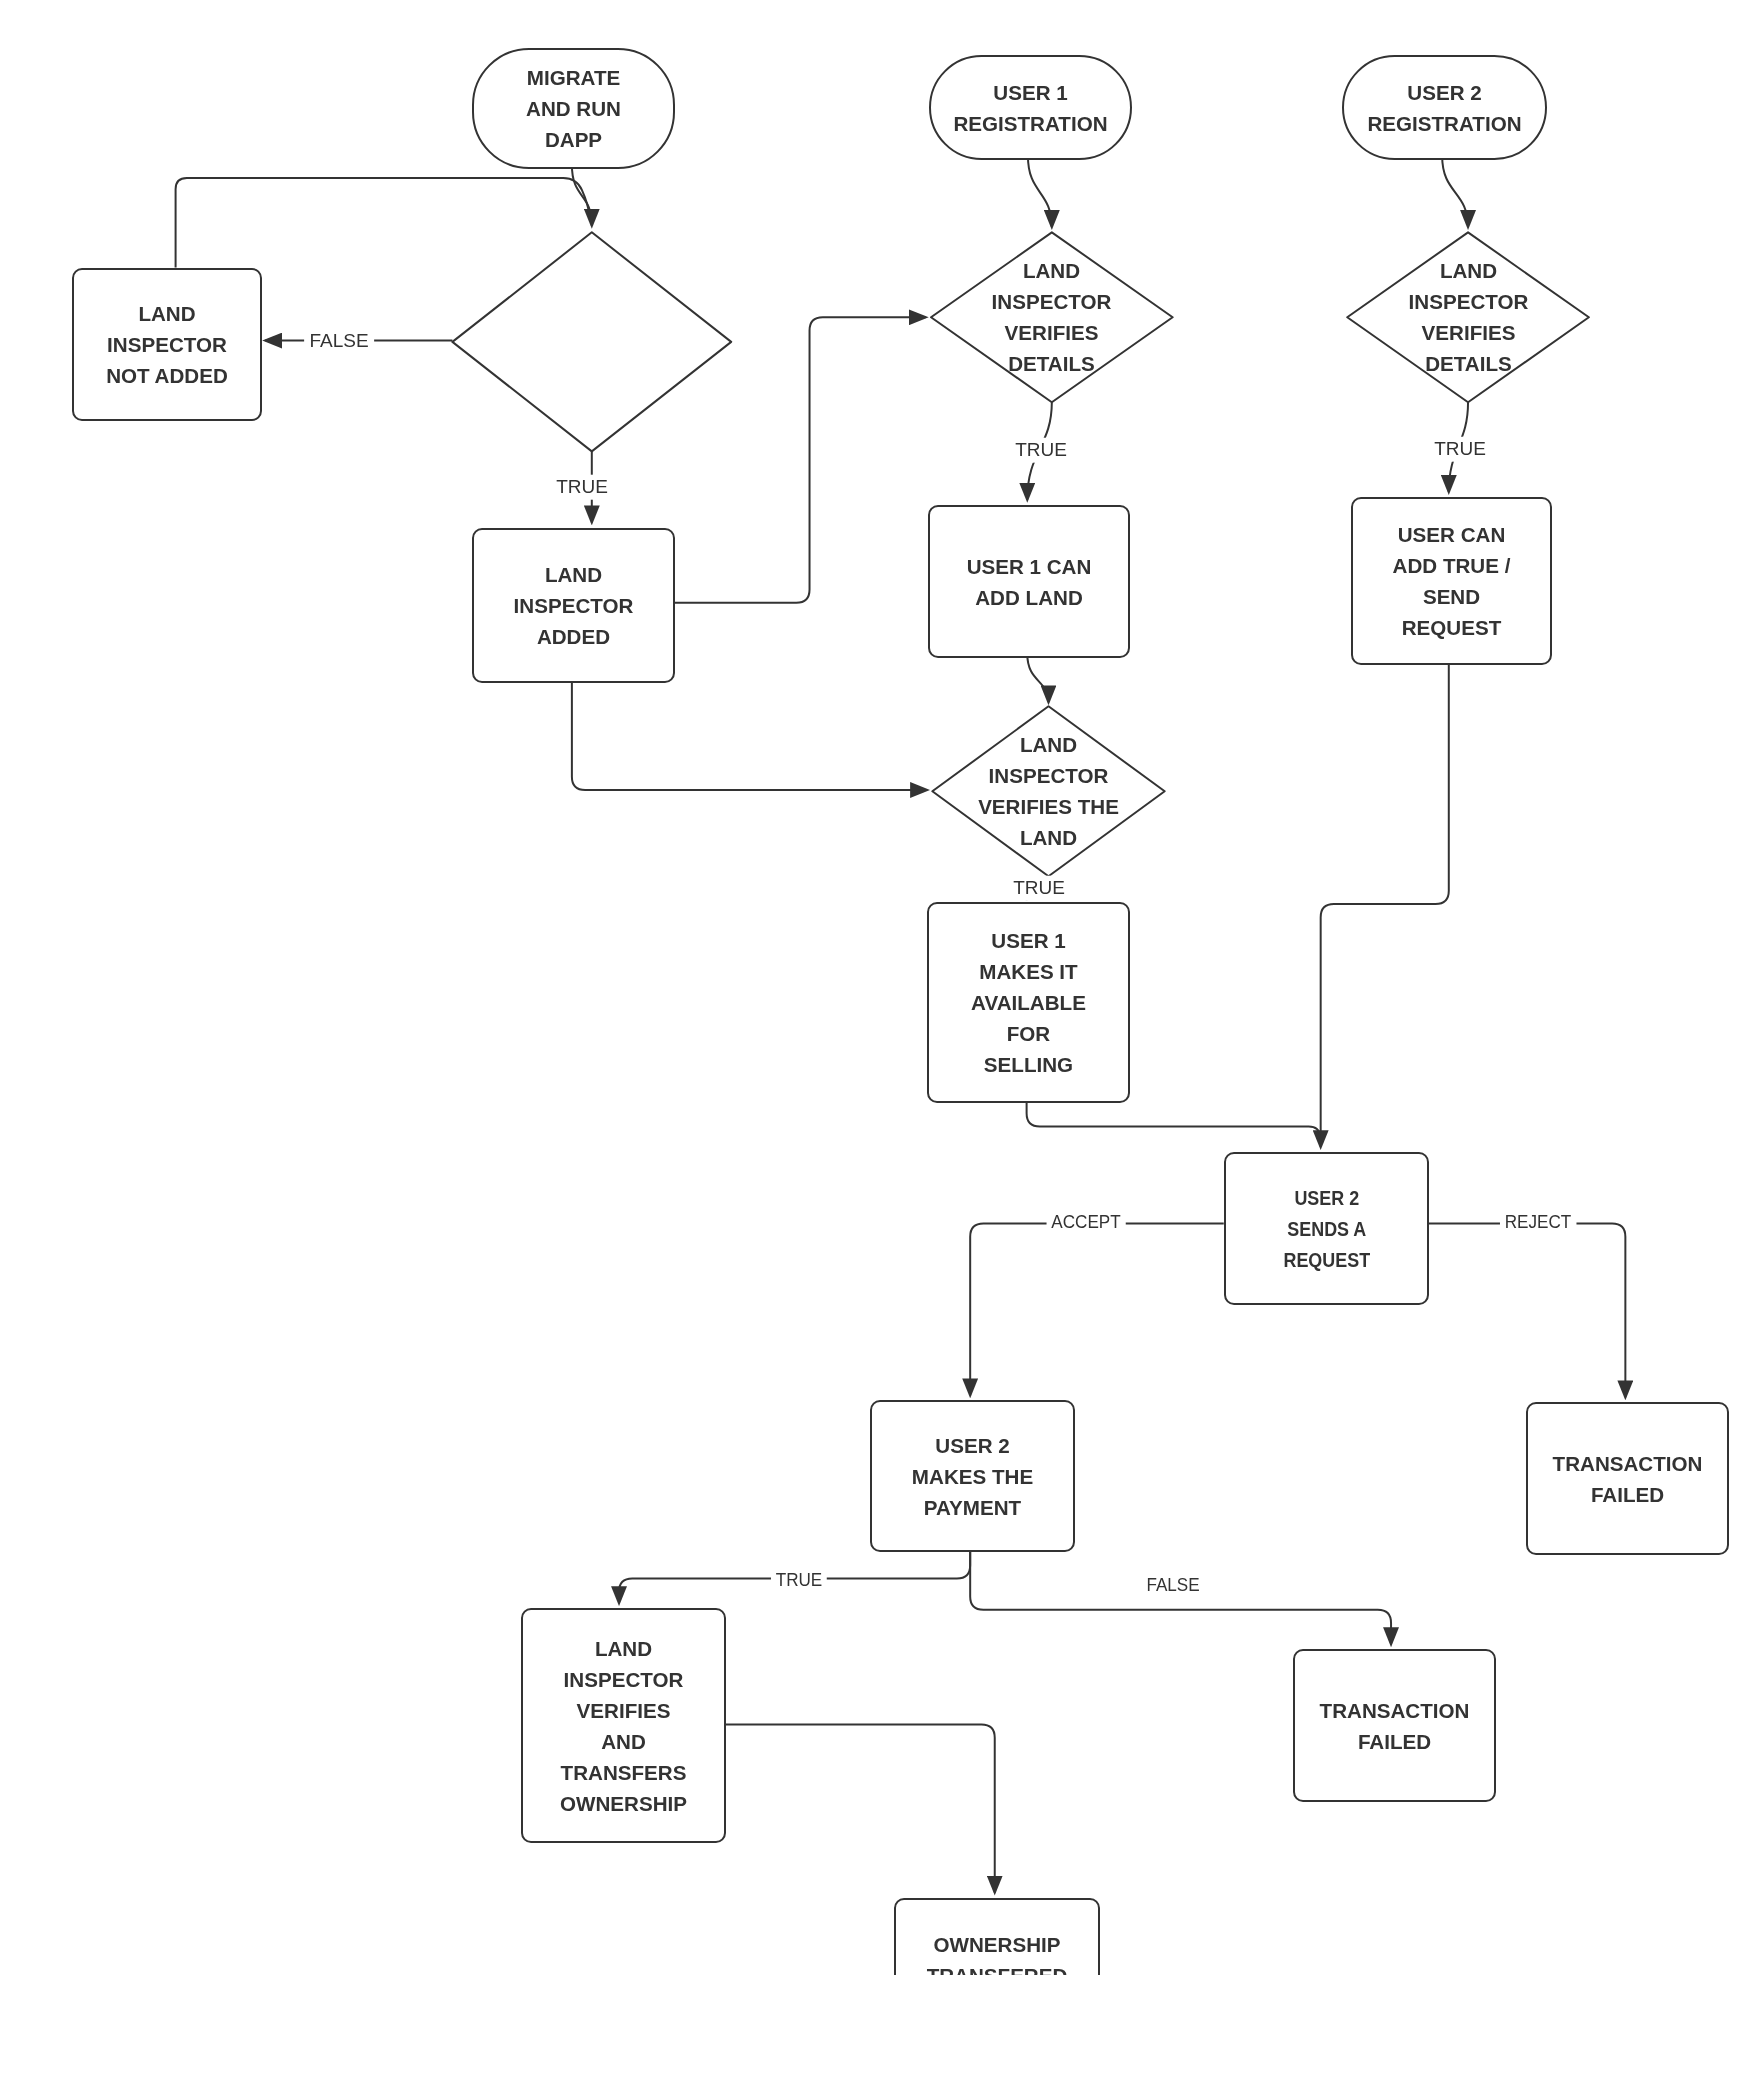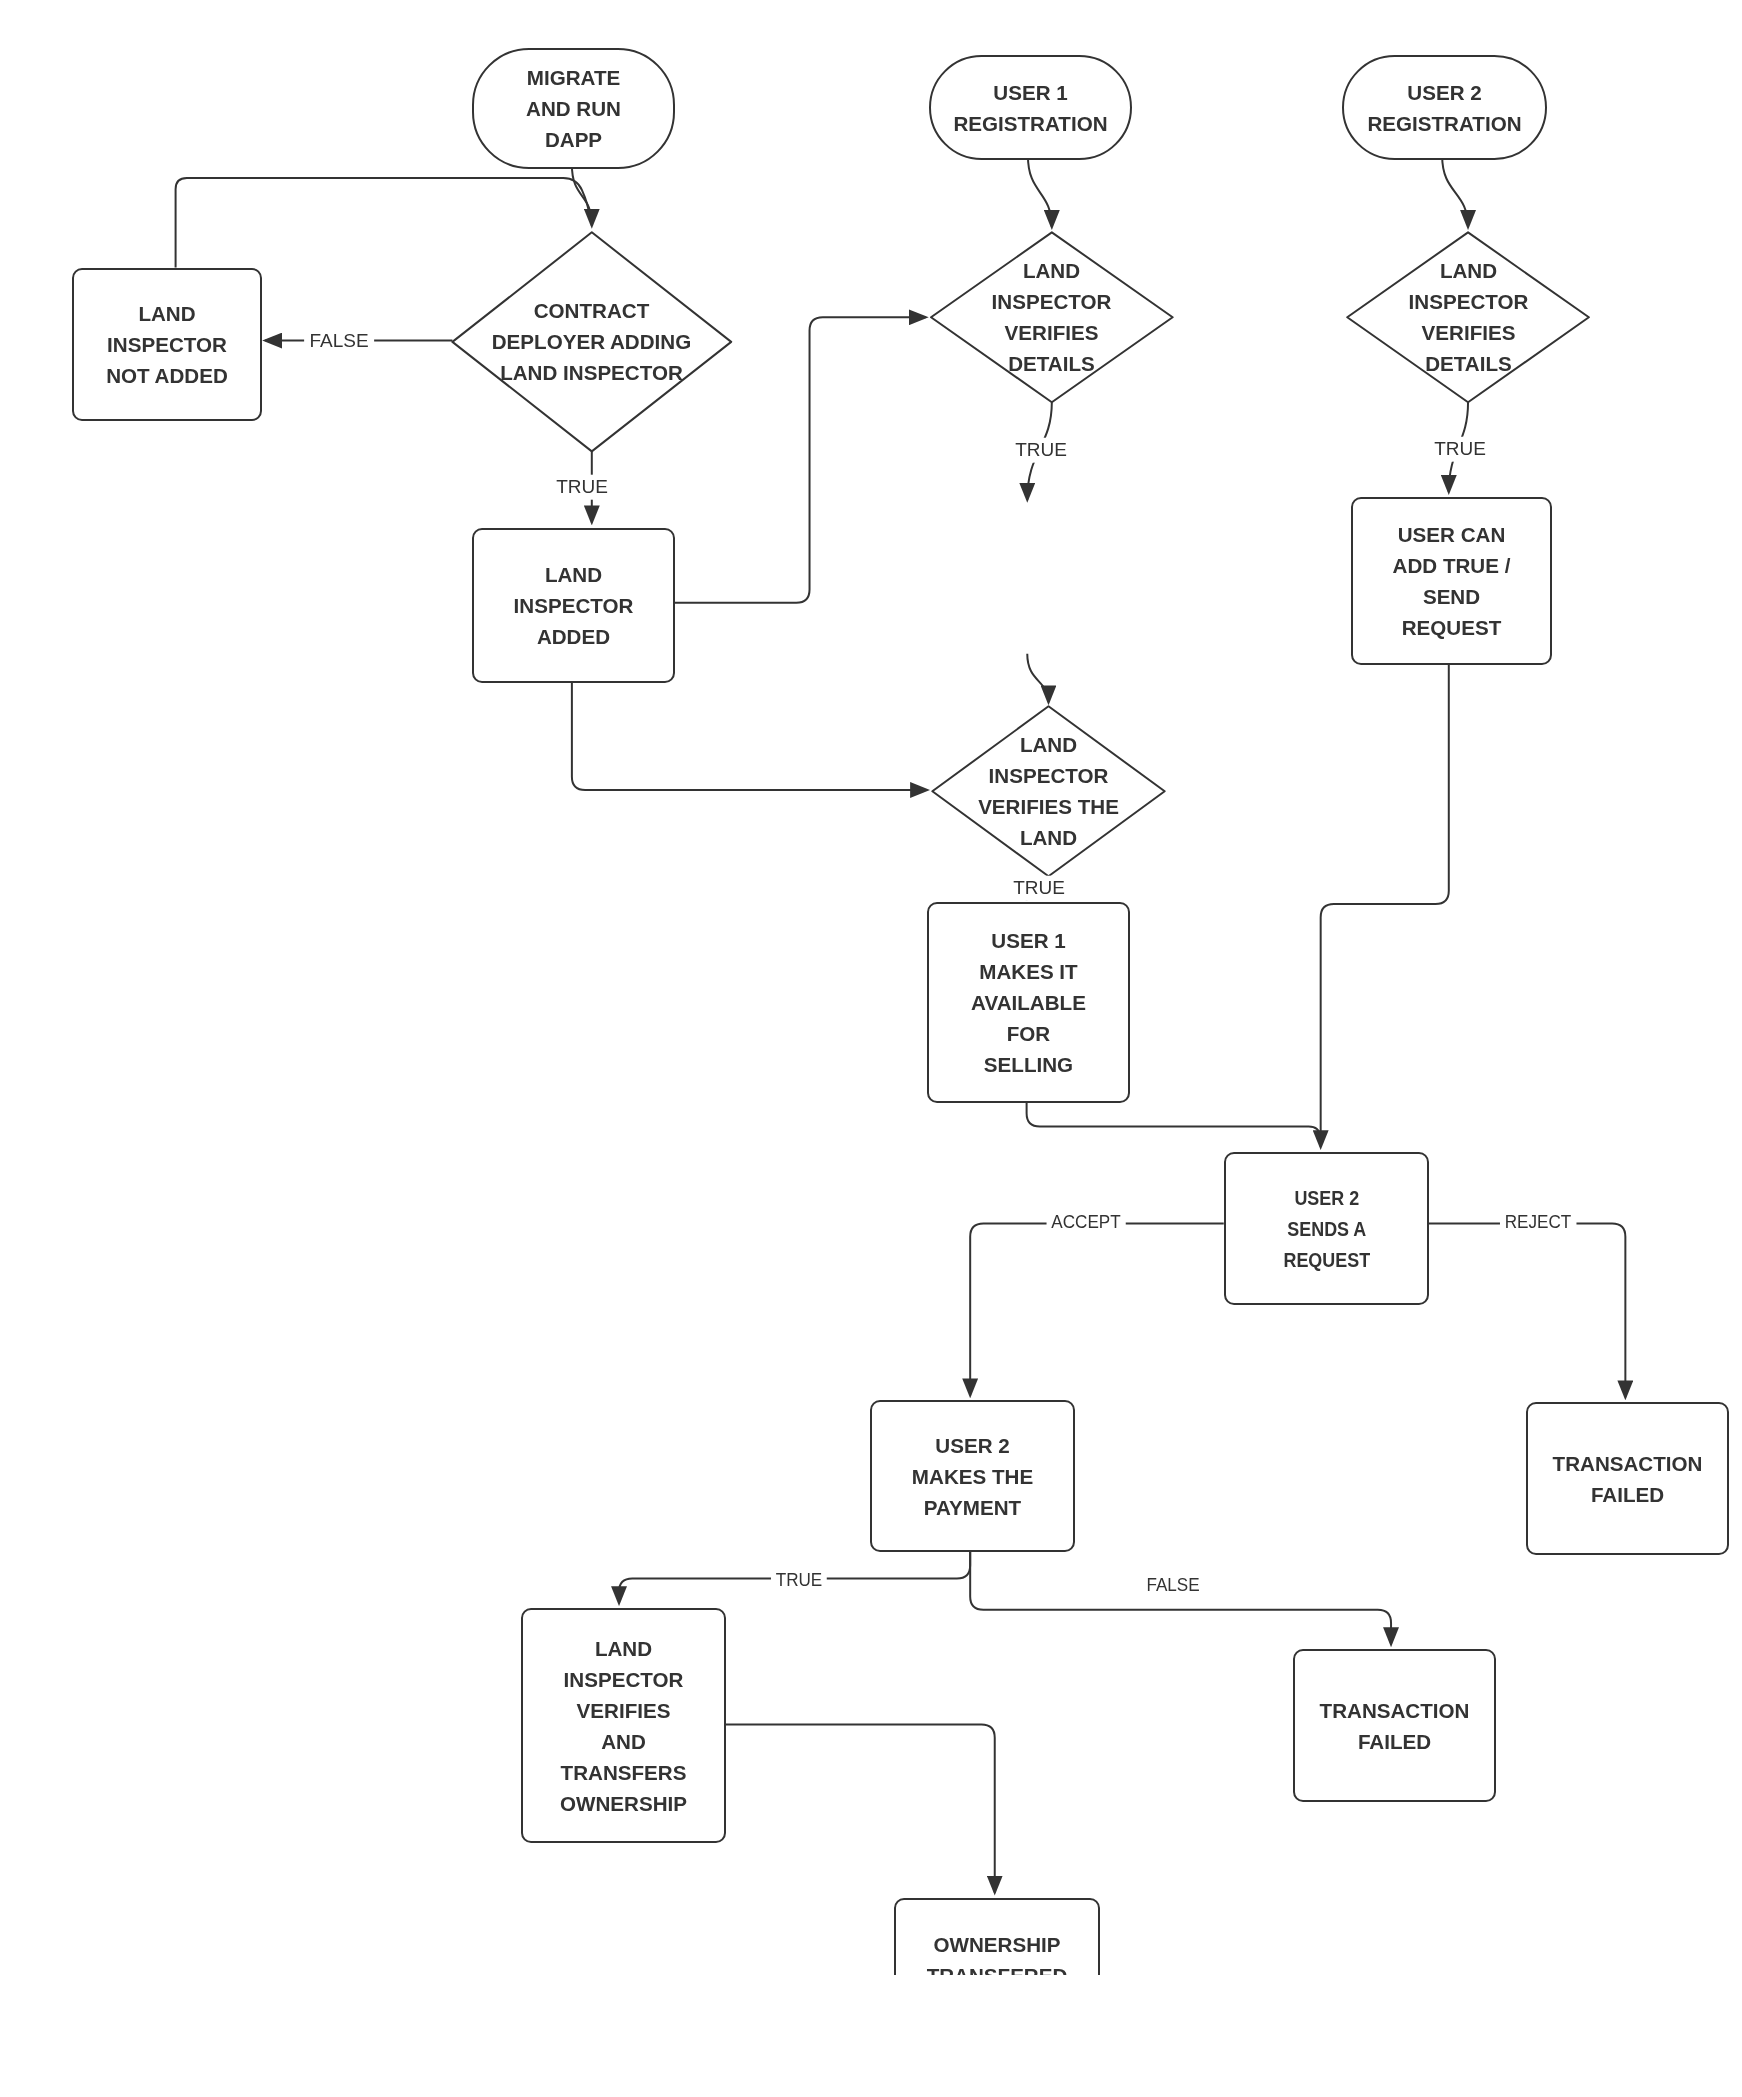--- a/index.html
+++ b/index.html
@@ -67,25 +67,20 @@
   </div>
   <div class="node stadium" style="left:905px;top:55px;width:199px;height:101px;">
     <span class="nlabel">USER 1
 REGISTRATION</span>
   </div>
   <div class="node stadium" style="left:1318px;top:55px;width:201px;height:101px;">
     <span class="nlabel">USER 2
 REGISTRATION</span>
   </div>
 
-  <div class="node dtext" style="left:415px;top:232px;width:305px;height:219px;">
-    <span class="nlabel">CONTRACT
-DEPLOYER ADDING
-LAND INSPECTOR</span>
-  </div>
   <div class="node dtext" style="left:888px;top:232px;width:279px;height:170px;">
     <span class="nlabel">LAND
 INSPECTOR
 VERIFIES
 DETAILS</span>
   </div>
   <div class="node dtext" style="left:1305px;top:232px;width:279px;height:170px;">
     <span class="nlabel">LAND
 INSPECTOR
 VERIFIES
@@ -100,20 +95,24 @@
 
   <div class="node rectnode" style="left:48px;top:268px;width:186px;height:149px;">
     <span class="nlabel">LAND
 INSPECTOR
 NOT ADDED</span>
   </div>
   <div class="node rectnode" style="left:448px;top:528px;width:199px;height:151px;">
     <span class="nlabel">LAND
 INSPECTOR
 ADDED</span>
+  </div>
+  <div class="node rectnode" style="left:904px;top:505px;width:198px;height:149px;">
+    <span class="nlabel">USER 1 CAN
+ADD LAND</span>
   </div>
   <div class="node rectnode" style="left:1327px;top:497px;width:197px;height:164px;">
     <span class="nlabel">USER CAN
 ADD TRUE /
 SEND
 REQUEST</span>
   </div>
   <div class="node rectnode" style="left:903px;top:902px;width:199px;height:197px;">
     <span class="nlabel">USER 1
 MAKES IT

